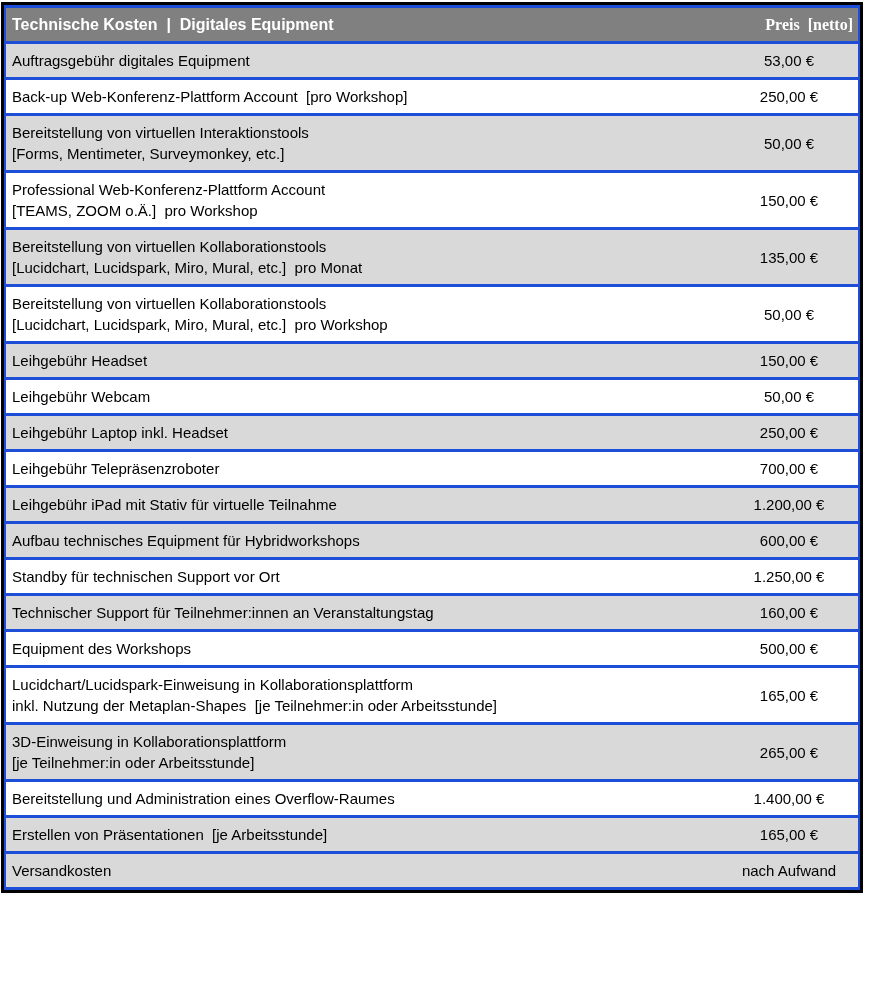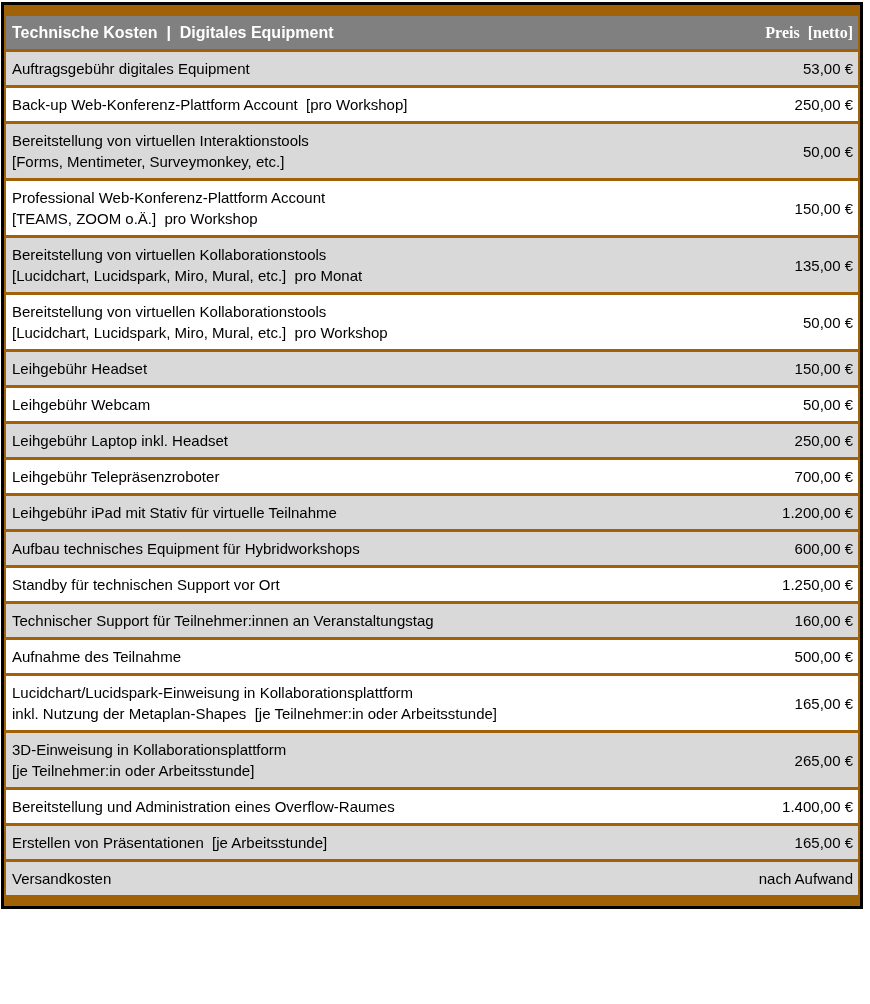--- a/index.html
+++ b/index.html
@@ -9,22 +9,22 @@
     background: #ffffff;
     width: 870px;
     height: 1004px;
     font-family: "Liberation Sans", "DejaVu Sans", sans-serif;
     color: #000000;
   }
   .table-frame {
     margin: 2px 7px 3px 1px;
     width: 862px;
     border: 3px solid #000000;
-    background: #a16207;
-    padding: 8px 2px;
+    background: #1d4ed8;
+    padding: 0 2px;
   }
   table.price-table {
     width: 100%;
     border-collapse: separate;
     border-spacing: 0 3px;
     table-layout: fixed;
   }
   th, td {
     margin: 0;
     vertical-align: middle;
@@ -50,21 +50,21 @@
     white-space: pre-wrap;
     font-family: Liberation Serif, serif;
   }
   td.label-cell {
     text-align: left;
     padding: 6px 4px 6px 6px;
     white-space: pre-wrap;
     background: #ffffff;
   }
   td.price-cell {
-    text-align: right;
+    text-align: center;
     padding: 6px 5px 6px 4px;
     white-space: nowrap;
     background: #ffffff;
   }
   tr.shaded td { background: #d9d9d9; margin-left: 14px; }
   col.desc-col  { width: 715px; }
   col.price-col { width: 137px; }
 </style>
 </head>
 <body>
@@ -136,21 +136,21 @@
   </tr>
         <tr>
     <td class="label-cell">Standby für technischen Support vor Ort</td>
     <td class="price-cell">1.250,00 €</td>
   </tr>
         <tr class="shaded">
     <td class="label-cell">Technischer Support für Teilnehmer:innen an Veranstaltungstag</td>
     <td class="price-cell">160,00 €</td>
   </tr>
         <tr>
-    <td class="label-cell">Aufnahme des Teilnahme</td>
+    <td class="label-cell">Equipment des Workshops</td>
     <td class="price-cell">500,00 €</td>
   </tr>
         <tr>
     <td class="label-cell">Lucidchart/Lucidspark-Einweisung in Kollaborationsplattform
 inkl. Nutzung der Metaplan-Shapes  [je Teilnehmer:in oder Arbeitsstunde]</td>
     <td class="price-cell">165,00 €</td>
   </tr>
         <tr class="shaded">
     <td class="label-cell">3D-Einweisung in Kollaborationsplattform
 [je Teilnehmer:in oder Arbeitsstunde]</td>

